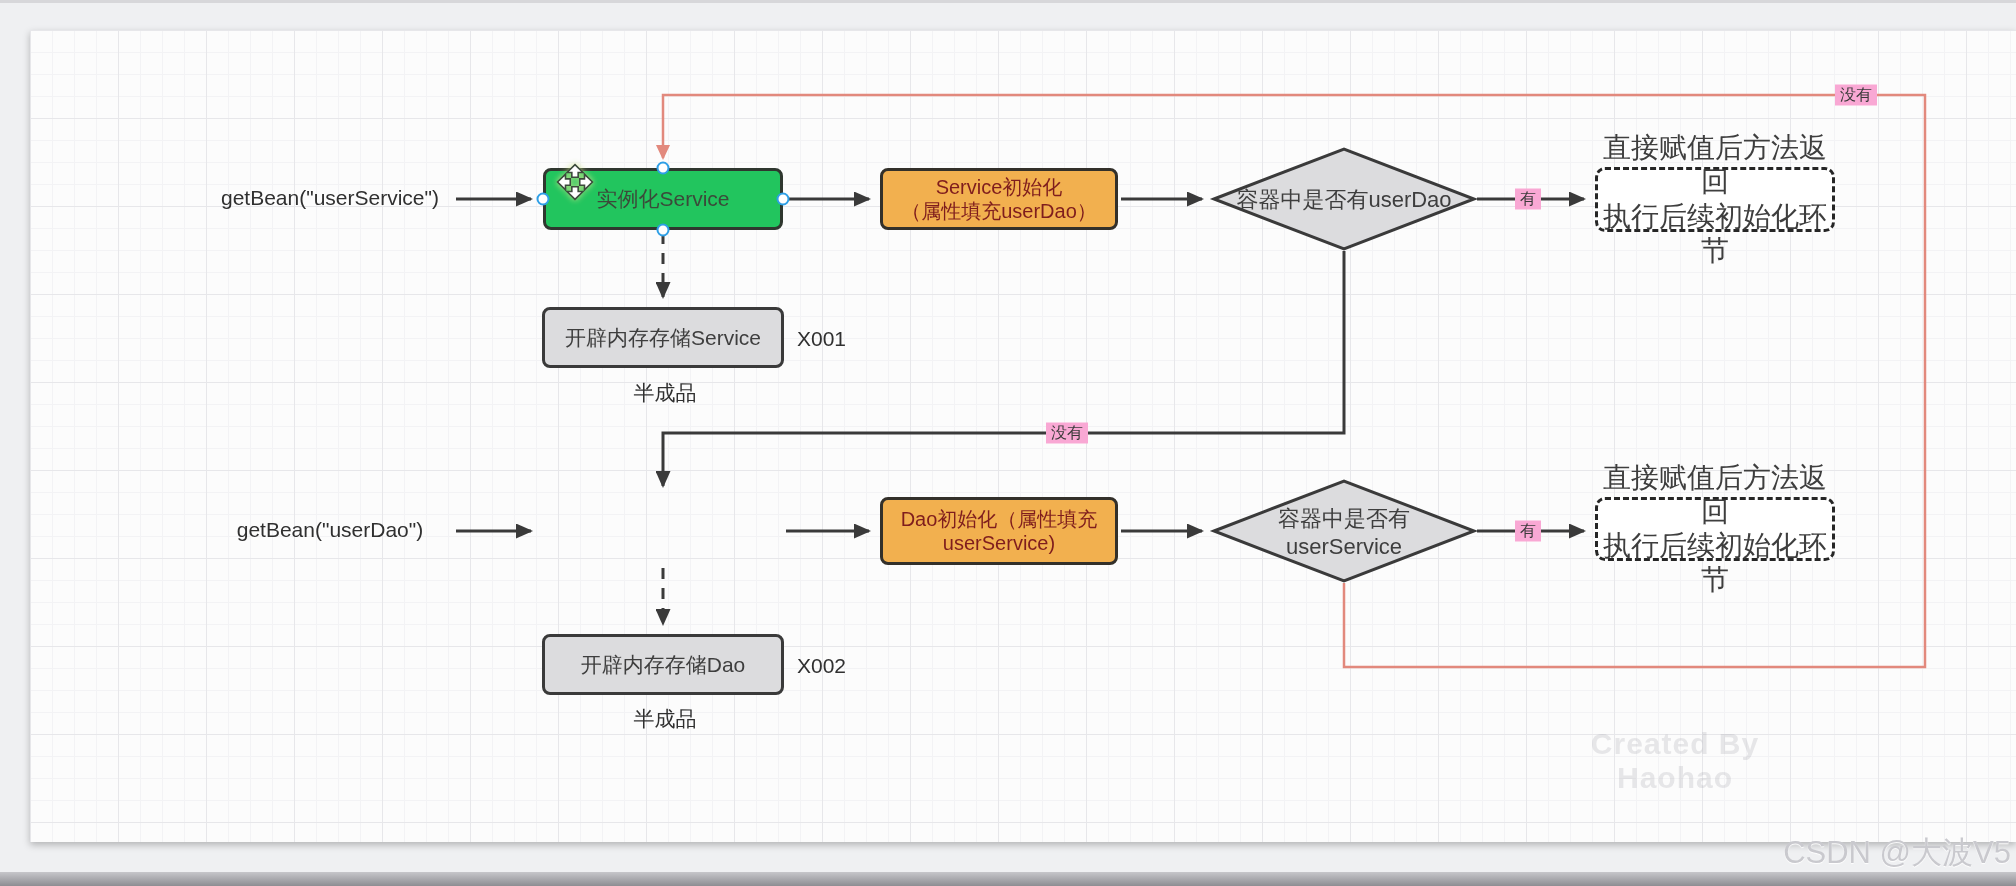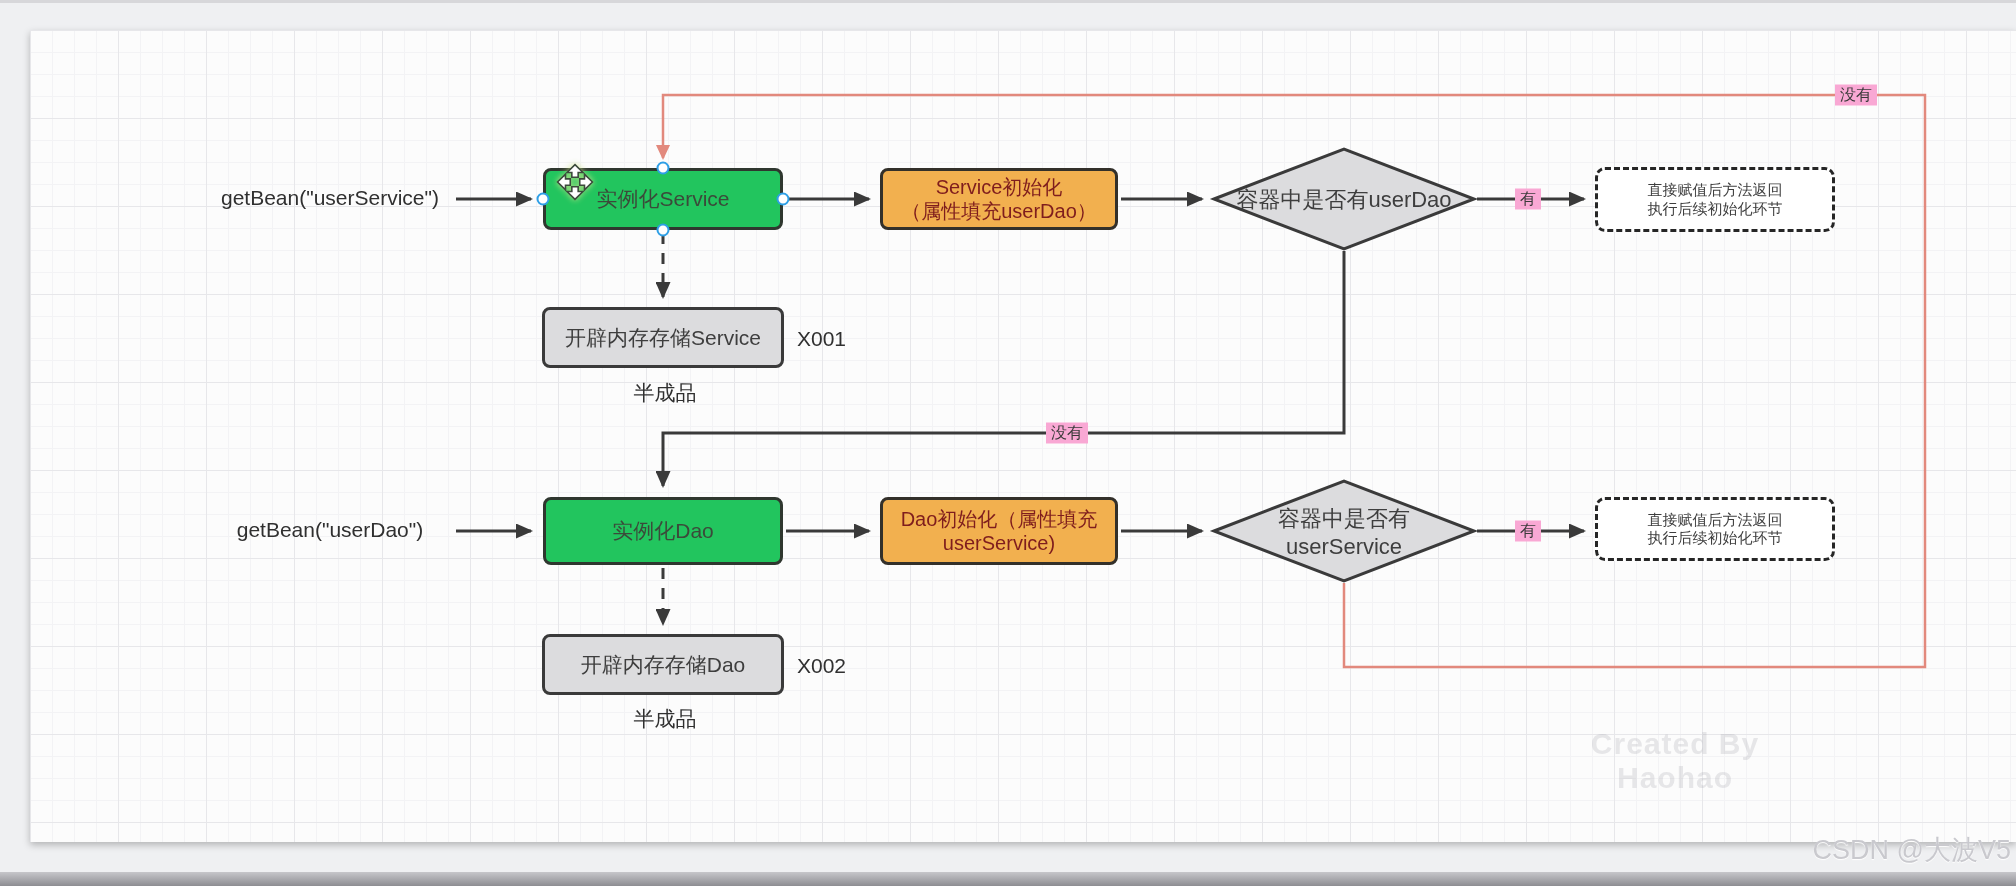--- a/index.html
+++ b/index.html
@@ -20,36 +20,36 @@
   #bottombar{position:absolute;left:0;bottom:0;width:2016px;height:14px;
     background:linear-gradient(#c6c6ca,#8d8d92);}
   svg.wires{position:absolute;left:0;top:0;width:2016px;height:886px;pointer-events:none;}
   svg.wires path{pointer-events:stroke;}
   .box{position:absolute;box-sizing:border-box;display:flex;flex-direction:column;
     align-items:center;justify-content:center;text-align:center;
     border:3px solid #343434;border-radius:8px;font-size:21px;color:#3e3e3e;line-height:1.22;}
   .green{background:#22c55e;border-color:#2f372f;color:#3b4a3a;}
   .orange{background:#f2b04f;border-color:#33302a;color:#7f1d1d;font-size:20px;}
   .grayb{background:#dcdcde;border-color:#3a3a3a;}
-  .dashedb{background:#ffffff;border:3px dashed #262626;border-radius:10px;font-size:15px;}
+  .dashedb{background:#ffffff;border:3px dashed #262626;border-radius:10px;font-size:28px;}
   .tlabel{position:absolute;font-size:21px;color:#303030;white-space:nowrap;}
   .elabel{position:absolute;transform:translate(-50%,-50%);background:#f9a8d4;
     padding:0 5px;font-size:16px;color:#3a3a3a;white-space:nowrap;z-index:5;}
   .dlabel{position:absolute;display:flex;flex-direction:column;align-items:center;
     justify-content:center;text-align:center;font-size:22px;color:#3e3e3e;line-height:1.25;z-index:3;}
   .center{display:flex;align-items:center;justify-content:center;text-align:center;}
   .handle{position:absolute;width:13px;height:13px;border-radius:50%;
     background:#fff;border:2.5px solid #2e9fe6;box-sizing:border-box;
     transform:translate(-50%,-50%);z-index:8;}
   #move-cursor{position:absolute;left:556px;top:163px;width:38px;height:38px;z-index:9;
     filter:drop-shadow(0 0 3px rgba(205,230,140,.95));}
   #wm-canvas{position:absolute;left:1505px;top:697px;width:280px;text-align:center;
     font-size:30px;font-weight:bold;color:rgba(120,120,128,.16);letter-spacing:1px;}
   #wm-csdn{position:absolute;left:1735px;top:832px;width:276px;text-align:right;
-    font-size:27px;color:#c9c9ce;text-shadow:0 1px 1px #ffffff;z-index:12;}
+    font-size:31px;color:#c9c9ce;text-shadow:0 1px 1px #ffffff;z-index:12;}
 </style>
 </head>
 <body>
 
 <div id="screen">
   <div id="topline"></div>
 
   <div id="canvas">
     <div id="wm-canvas">Created By Haohao</div>
   </div>
@@ -114,23 +114,20 @@
   <div class="box grayb" style="left:542px;top:307px;width:242px;height:61px;">
     <span>开辟内存存储Service</span>
   </div>
   <div class="tlabel" style="left:797px;top:327px;">X001</div>
   <div class="tlabel center" style="left:613px;top:379px;width:104px;">半成品</div>
 
   <div class="elabel" style="left:1067px;top:433px;">没有</div>
 
   <div class="tlabel center" style="left:205px;top:518px;width:250px;">getBean("userDao")</div>
 
-  <div class="box green" style="left:543px;top:497px;width:240px;height:68px;">
-    <span>实例化Dao</span>
-  </div>
 
   <div class="box orange" style="left:880px;top:497px;width:238px;height:68px;">
     <span>Dao初始化（属性填充</span>
     <span>userService)</span>
   </div>
 
   <div class="dlabel" style="left:1244px;top:505px;width:200px;">
     <span>容器中是否有</span>
     <span>userService</span>
   </div>

